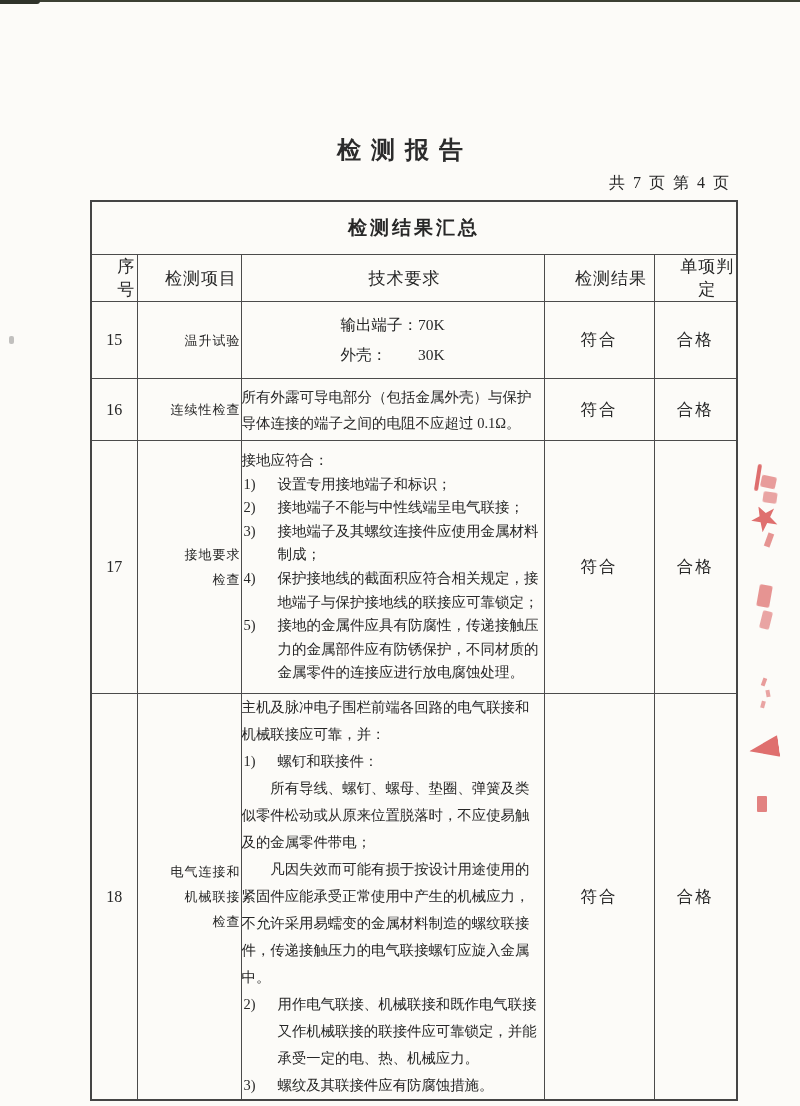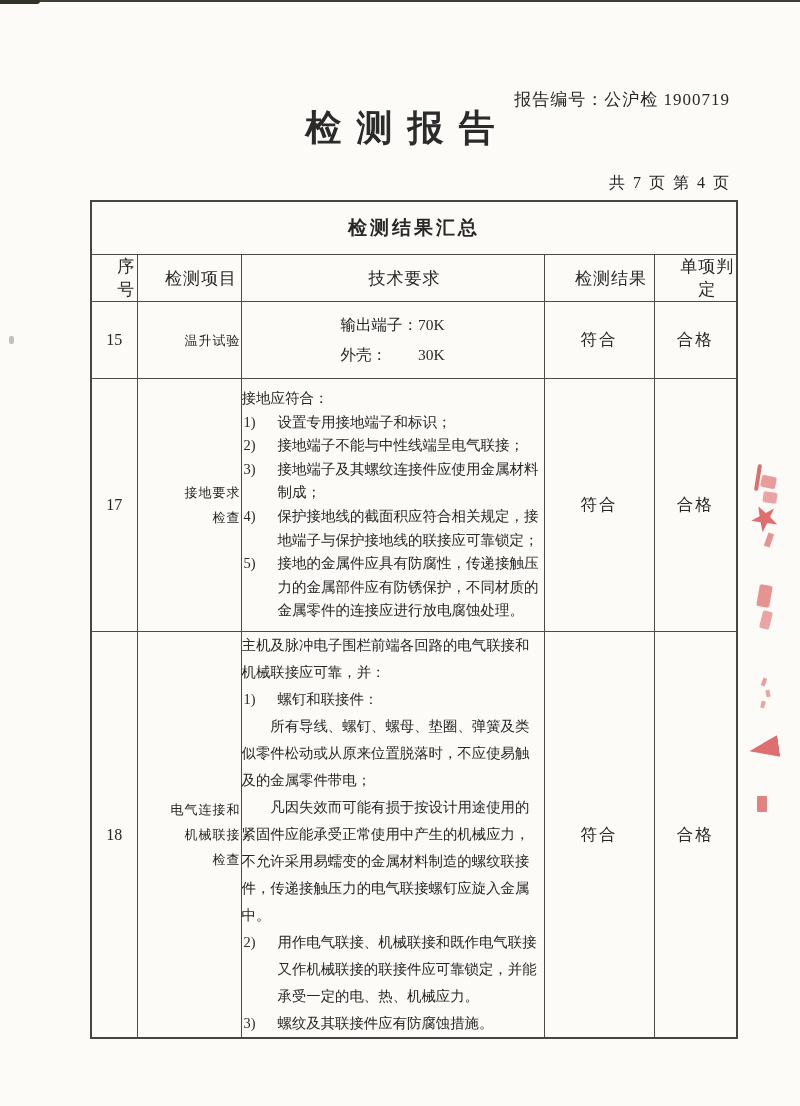--- a/index.html
+++ b/index.html
@@ -10,22 +10,22 @@
     background:#fcfbf8;
     font-family:"Liberation Serif","DejaVu Serif",serif;
     color:#272727;
     overflow:hidden;
   }
   .topstrip{position:absolute;top:0;left:0;width:100%;height:2px;background:#3c4034;}
   .topstrip-left{position:absolute;top:0;left:0;width:40px;height:4px;background:#2f332a;border-radius:0 0 3px 0;}
 
   .report-no{position:absolute;top:88px;right:70px;font-size:17px;letter-spacing:1px;}
   .doc-title{
-    position:absolute;top:104px;left:0;width:100%;
-    text-align:center;font-size:36px;font-weight:bold;
+    position:absolute;top:134px;left:0;width:100%;
+    text-align:center;font-size:24px;font-weight:bold;
     letter-spacing:0.42em;text-indent:0.42em;color:#2b2b2b;
   }
   .page-info{position:absolute;top:173px;right:69px;font-size:16px;letter-spacing:2px;margin-left:39px;}
 
   .table-wrap{position:absolute;top:200px;left:90px;}
   table.report{
     border-collapse:collapse;table-layout:fixed;width:646px;
     border:2px solid #454545;
   }
   table.report th,table.report td{
@@ -75,21 +75,20 @@
   .frag-bar2{left:757px;top:796px;width:10px;height:16px;background:var(--stamp-red,#d85050);border-radius:1px;opacity:.7;}
   .speck{position:absolute;left:9px;top:336px;width:5px;height:8px;background:#9a9a98;border-radius:2px;opacity:.6;}
 </style>
 </head>
 <body>
 
 <div class="page">
   <div class="topstrip"></div>
   <div class="topstrip-left"></div>
 
-  <div class="report-no">报告编号：公沪检 1900719</div>
   <div class="doc-title">检测报告</div>
   <div class="page-info">共 7 页  第 4 页</div>
 
   <div class="table-wrap">
     <table class="report">
       <colgroup>
         <col style="width:46px">
           <col style="width:104px">
           <col style="width:303px">
           <col style="width:110px">
@@ -110,20 +109,33 @@
         <tbody id="result-rows">
           <tr style="height: 66px;">
             <td class="c-no">15</td>
             <td class="c-item">
               <div>温升试验</div>
             </td>
             <td class="c-req" style="line-height: 30px; font-size: 15.5px;">
               <div class="center-block">
                 <div>输出端子：70K</div>
                 <div>外壳：　　30K</div>
+              </div>
+            </td>
+            <td class="c-res">符合</td>
+            <td class="c-jud">合格</td>
+          </tr>
+          <tr style="height: 62px;">
+            <td class="c-no">16</td>
+            <td class="c-item">
+              <div>连续性检查</div>
+            </td>
+            <td class="c-req" style="line-height: 26px; font-size: 14.5px;">
+              <div class="req-block">
+                <div>所有外露可导电部分（包括金属外壳）与保护导体连接的端子之间的电阻不应超过 0.1Ω。</div>
               </div>
             </td>
             <td class="c-res">符合</td>
             <td class="c-jud">合格</td>
           </tr>
           <tr style="height: 253px;">
             <td class="c-no">17</td>
             <td class="c-item">
               <div>接地要求</div>
               <div>检查</div>

